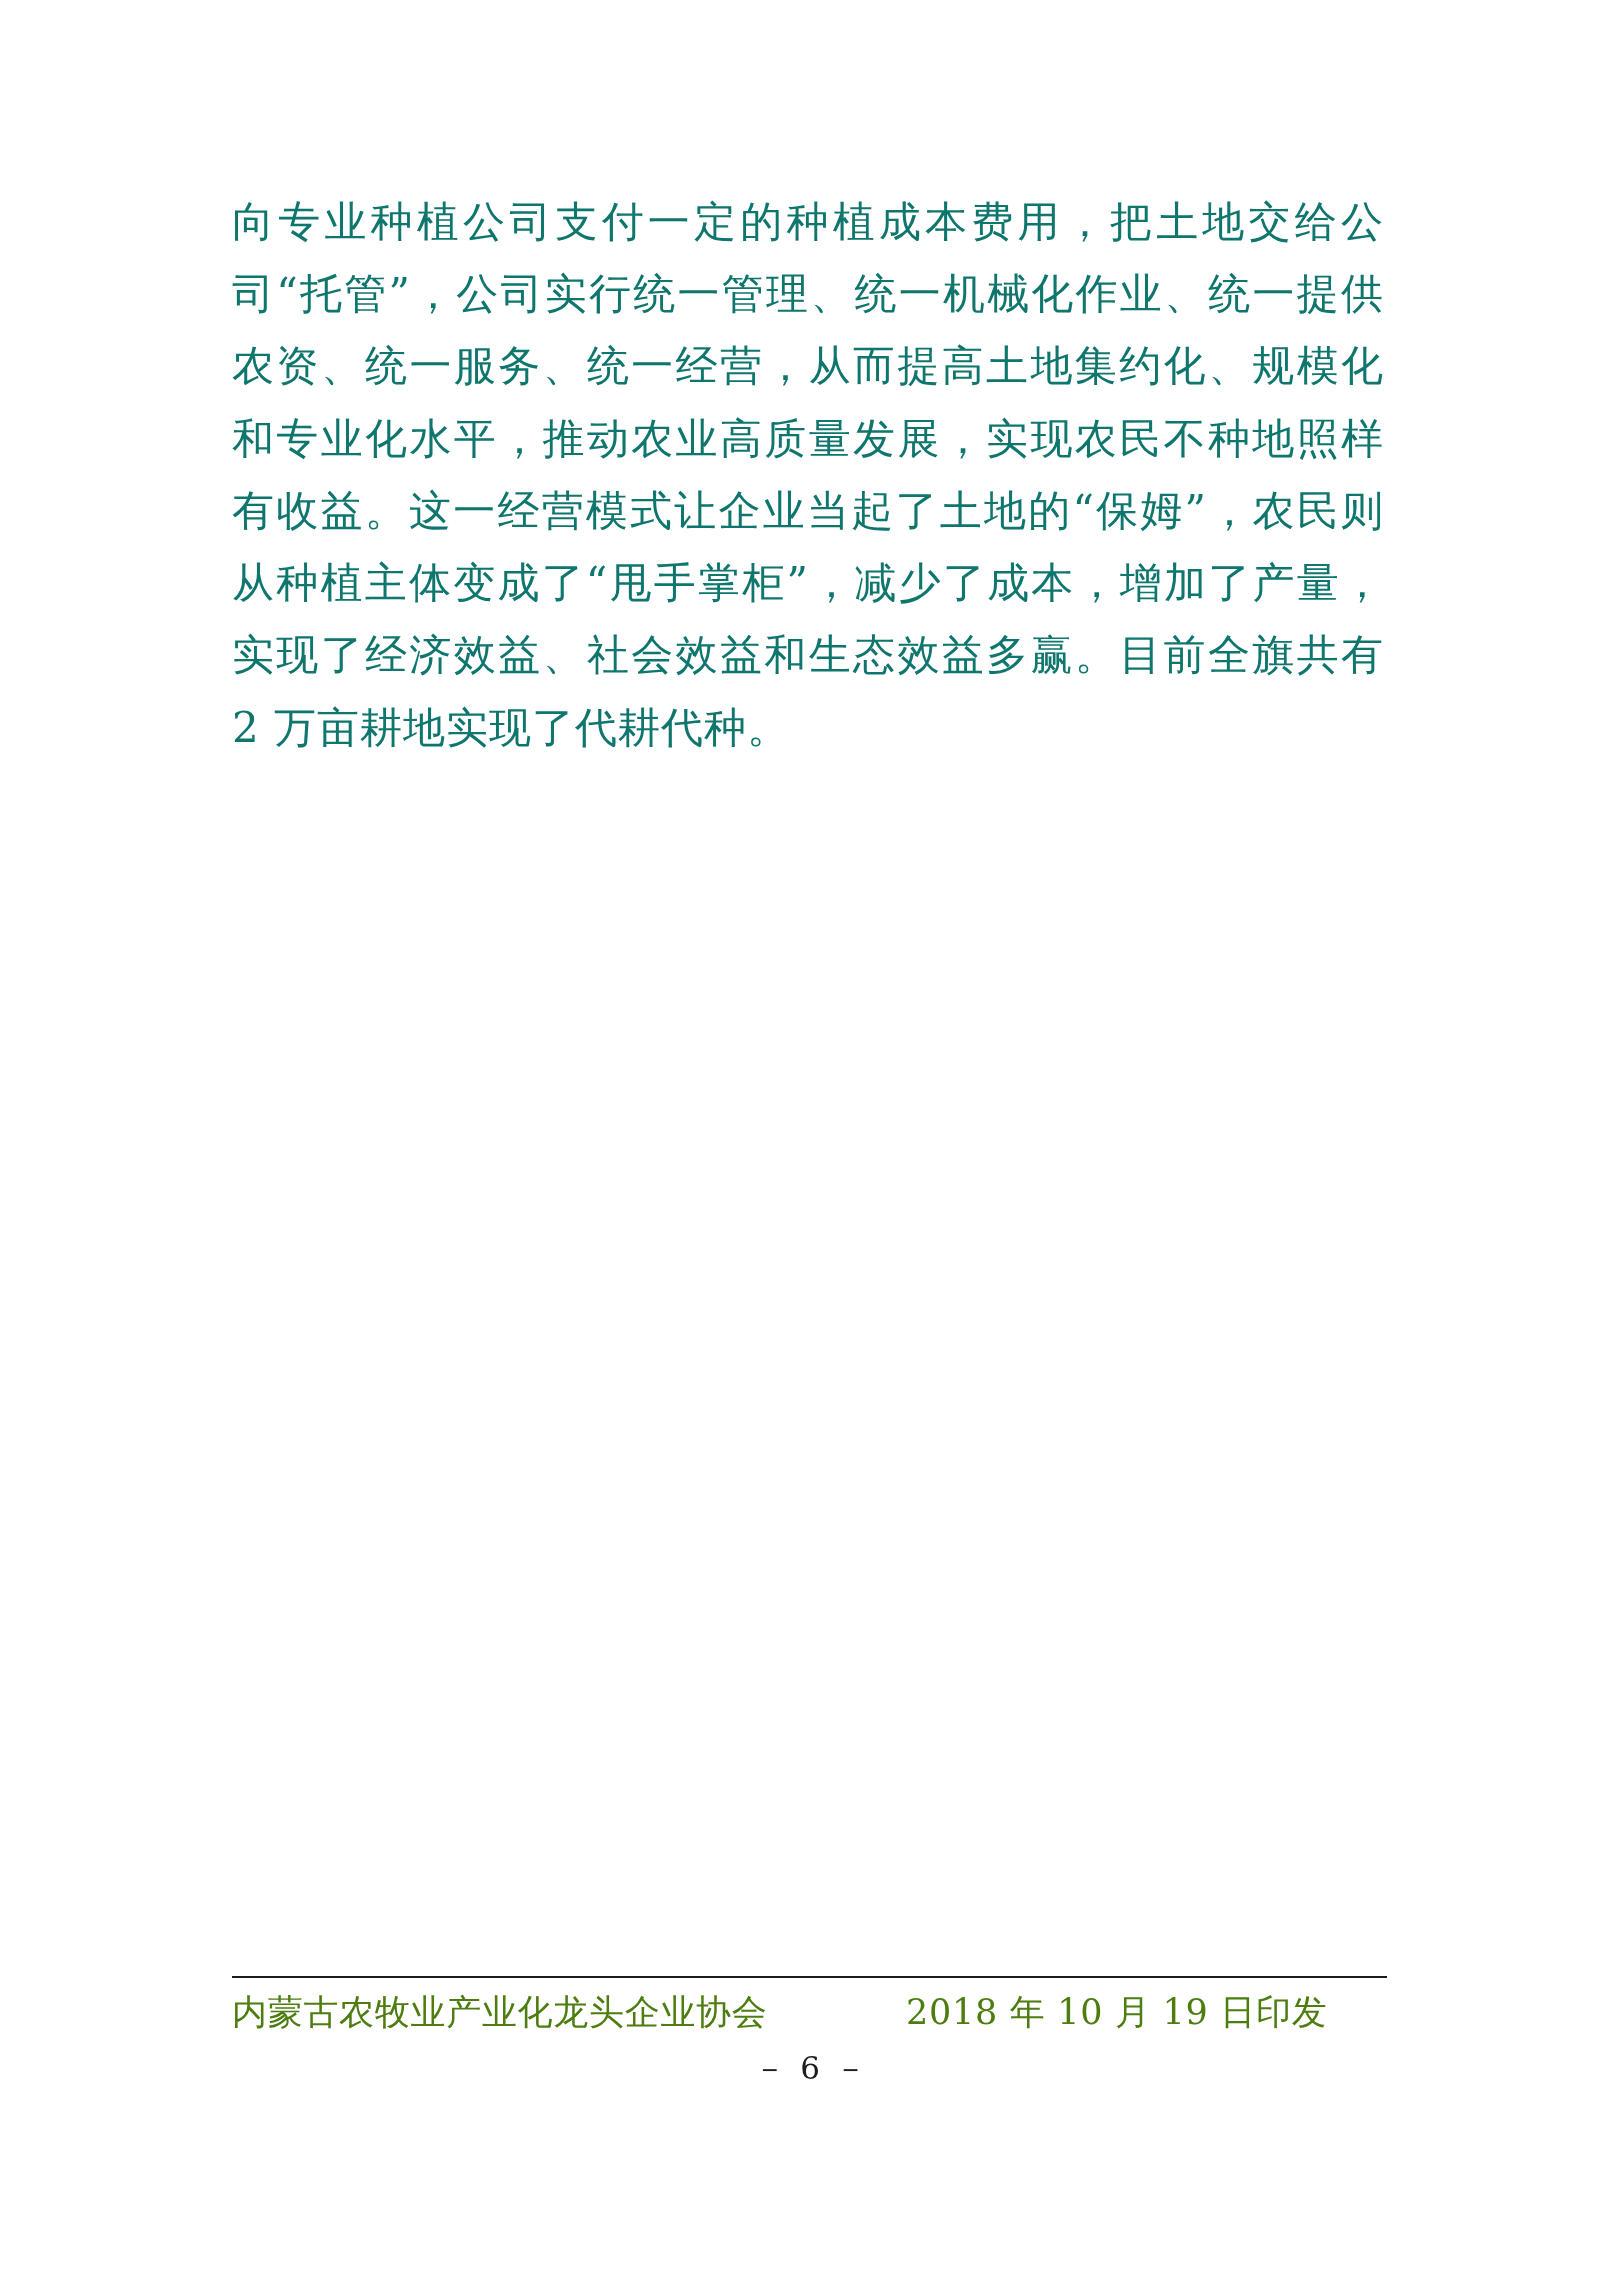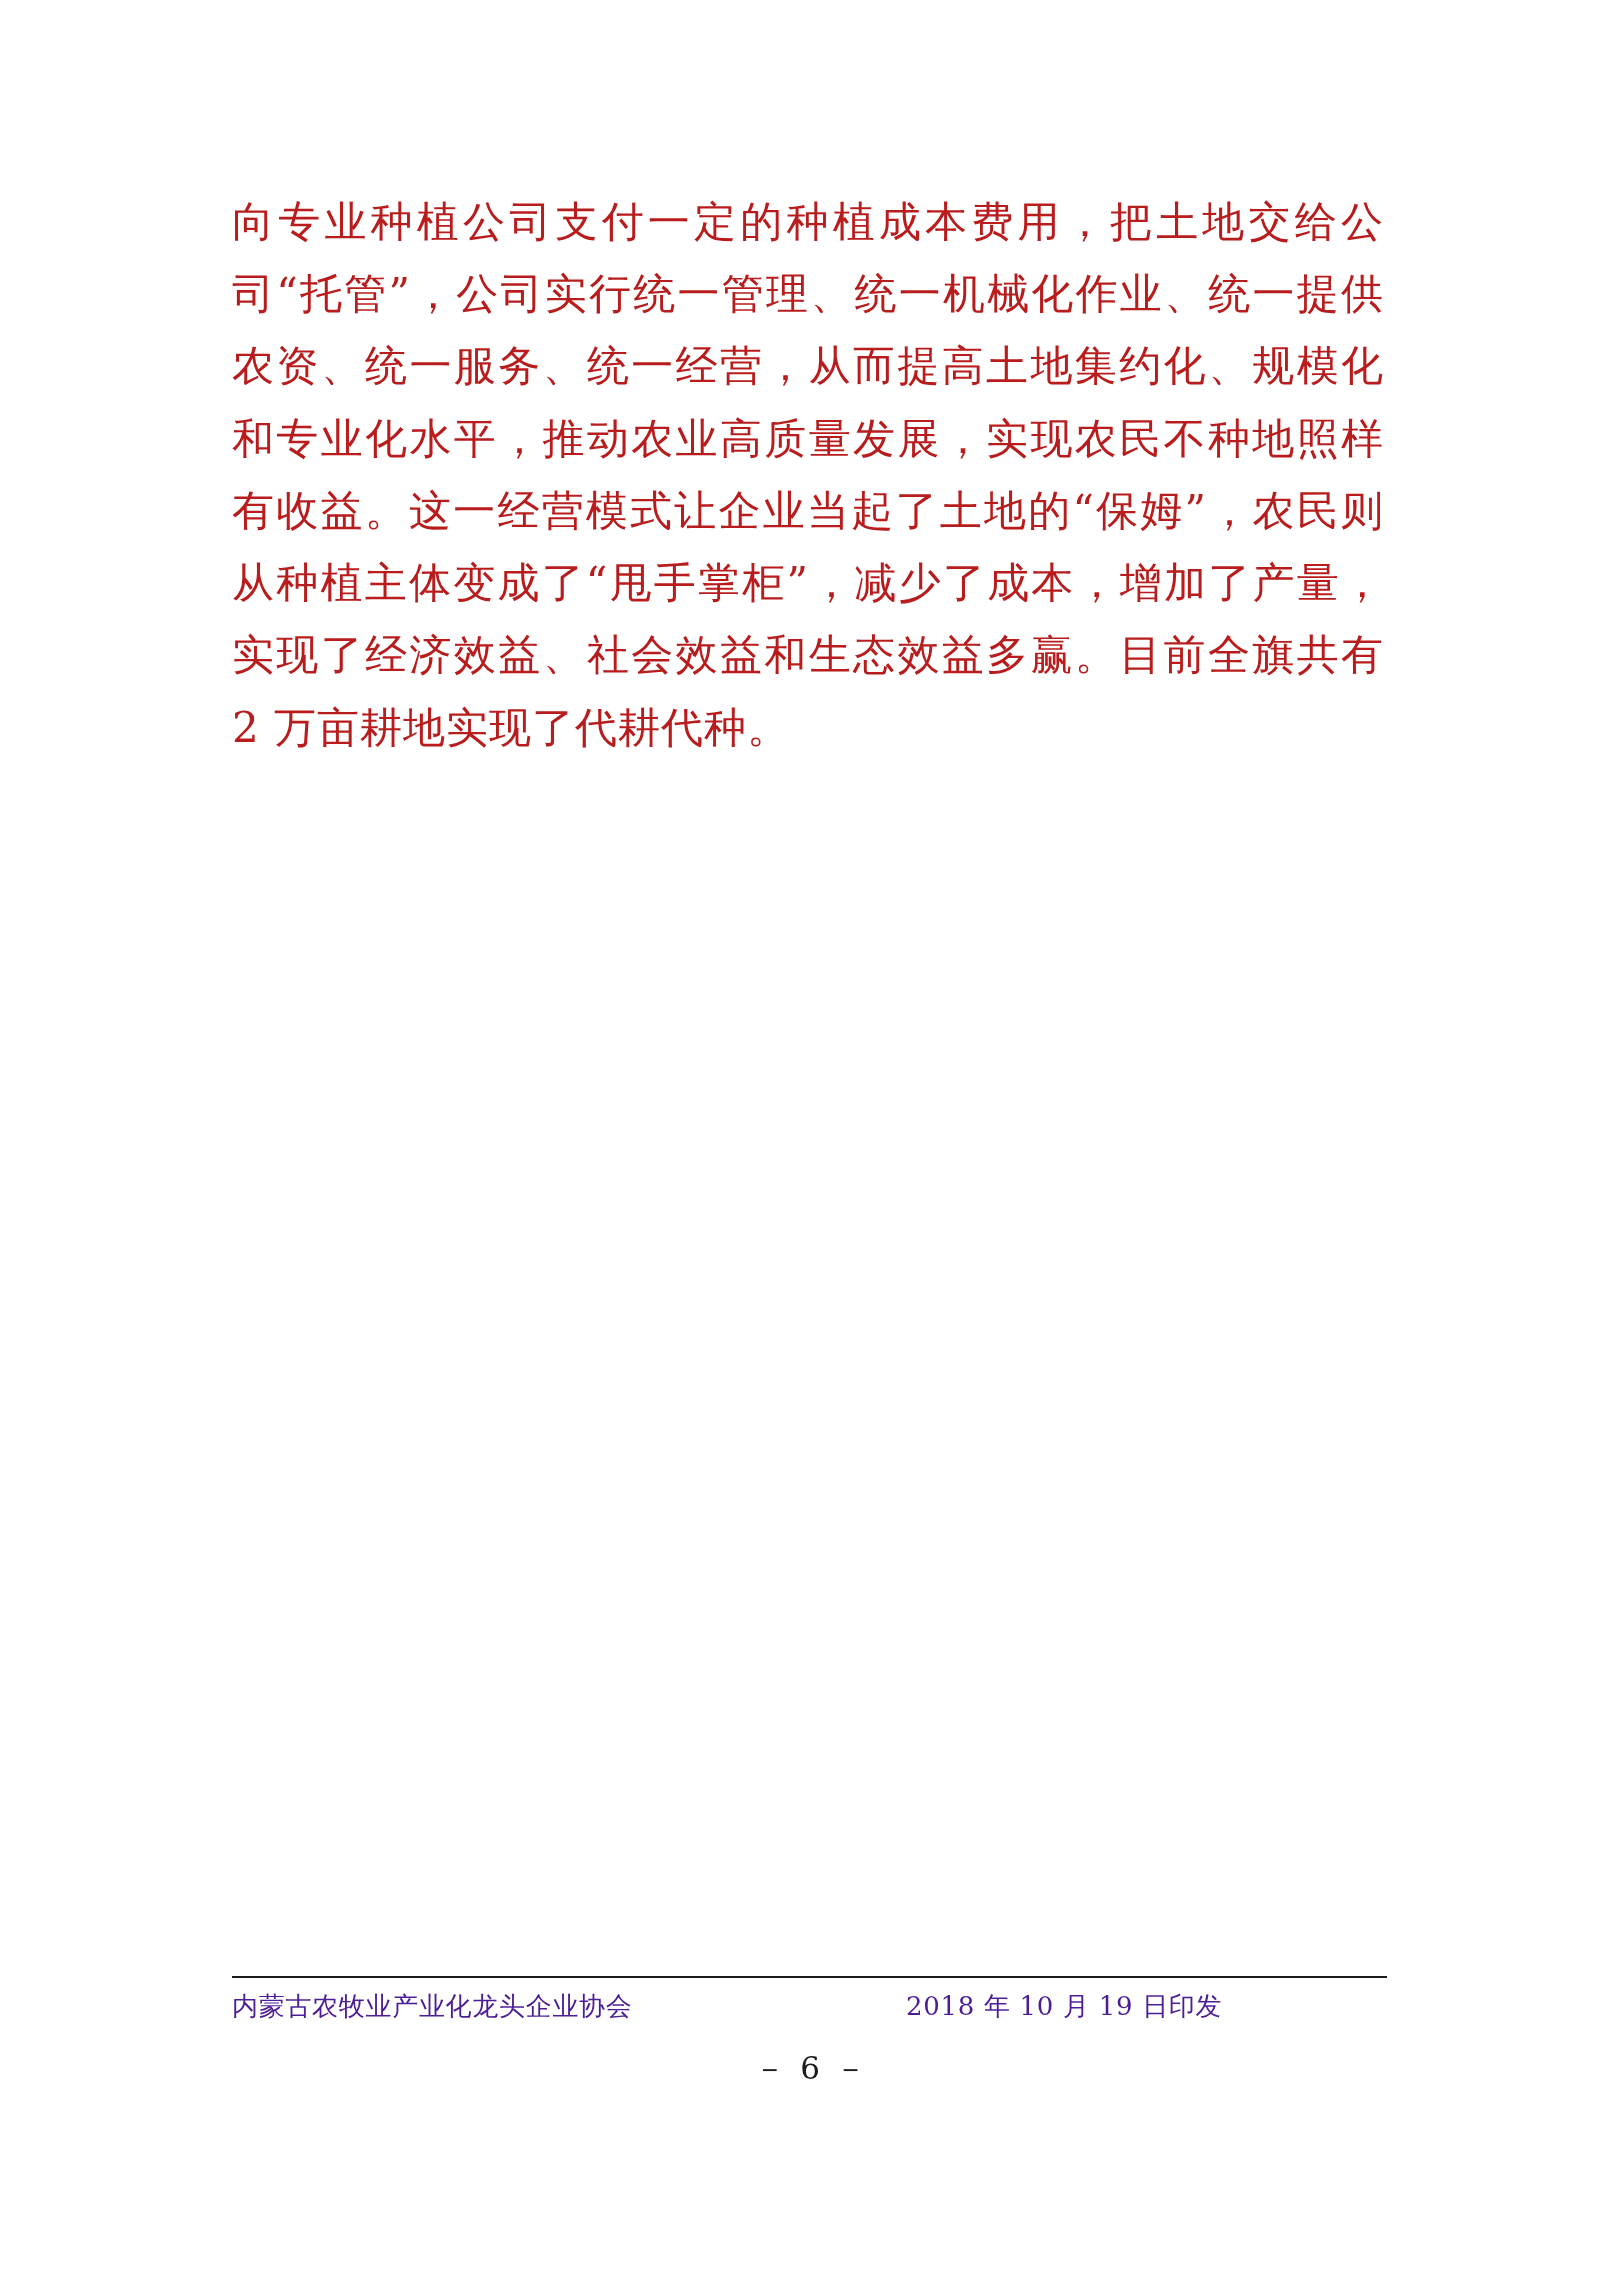--- a/index.html
+++ b/index.html
@@ -20,21 +20,21 @@
   .body-text {
     position: absolute;
     left: 232px;
     top: 186px;
     width: 1152px;
     font-size: 42px;
     line-height: 1.72;
     letter-spacing: 1px;
     text-align: justify;
     text-justify: inter-ideograph;
-    color: #b91c1c;
+    color: #0f766e;
   }
   .body-text p {
     margin: 0;
     text-indent: 0;
   }
   .footer {
     position: absolute;
     left: 232px;
     top: 1976px;
     width: 1155px;
@@ -42,23 +42,23 @@
   .footer-rule {
     width: 100%;
     height: 2px;
     background: #1c1c1c;
   }
   .footer-row {
     display: flex;
     align-items: baseline;
     justify-content: flex-start;
     padding-top: 10.5px;
-    font-size: 26px;
+    font-size: 35px;
     letter-spacing: 0.7px;
-    color: #4c1d95;
+    color: #4d7c0f;
   }
   .footer-org {
     width: 674px;
     white-space: nowrap;
   }
   .footer-date {
     white-space: nowrap;
     text-align: right;
   }
   .page-number {

